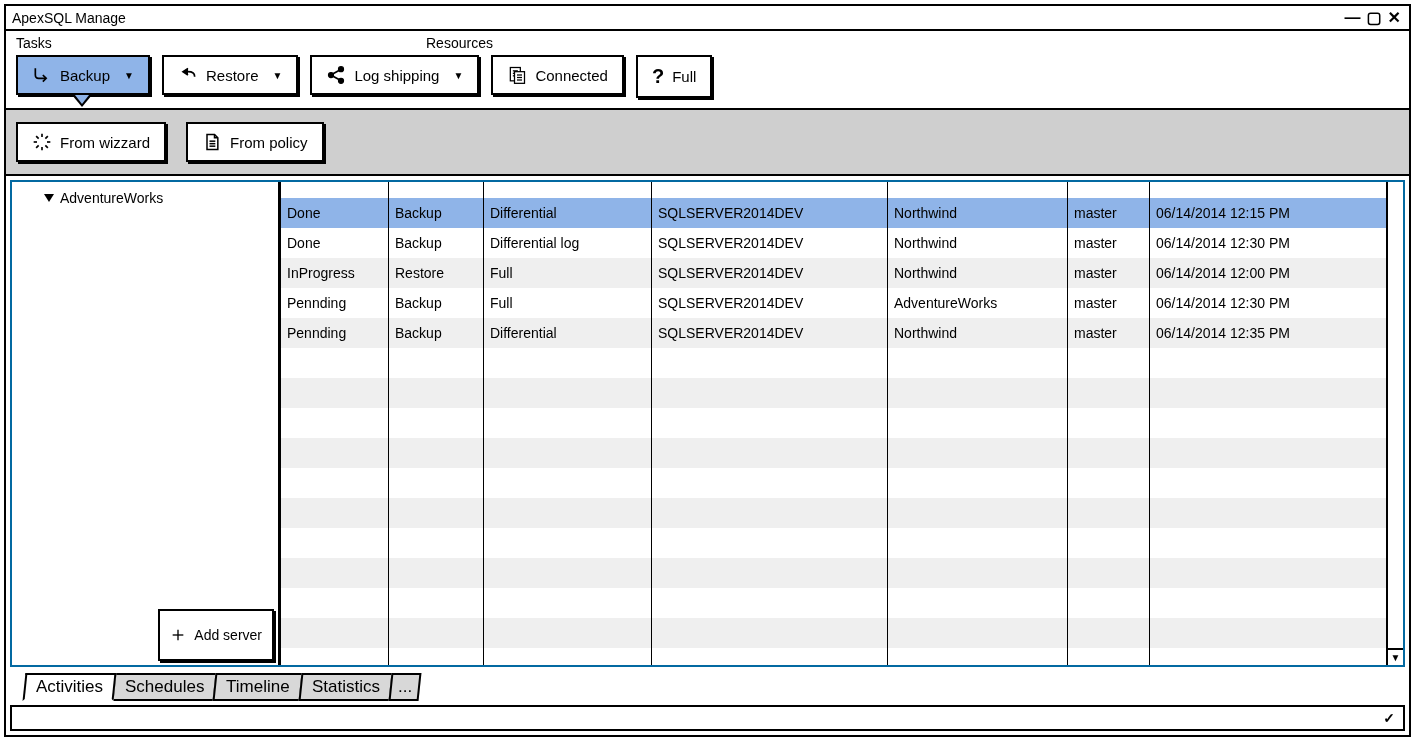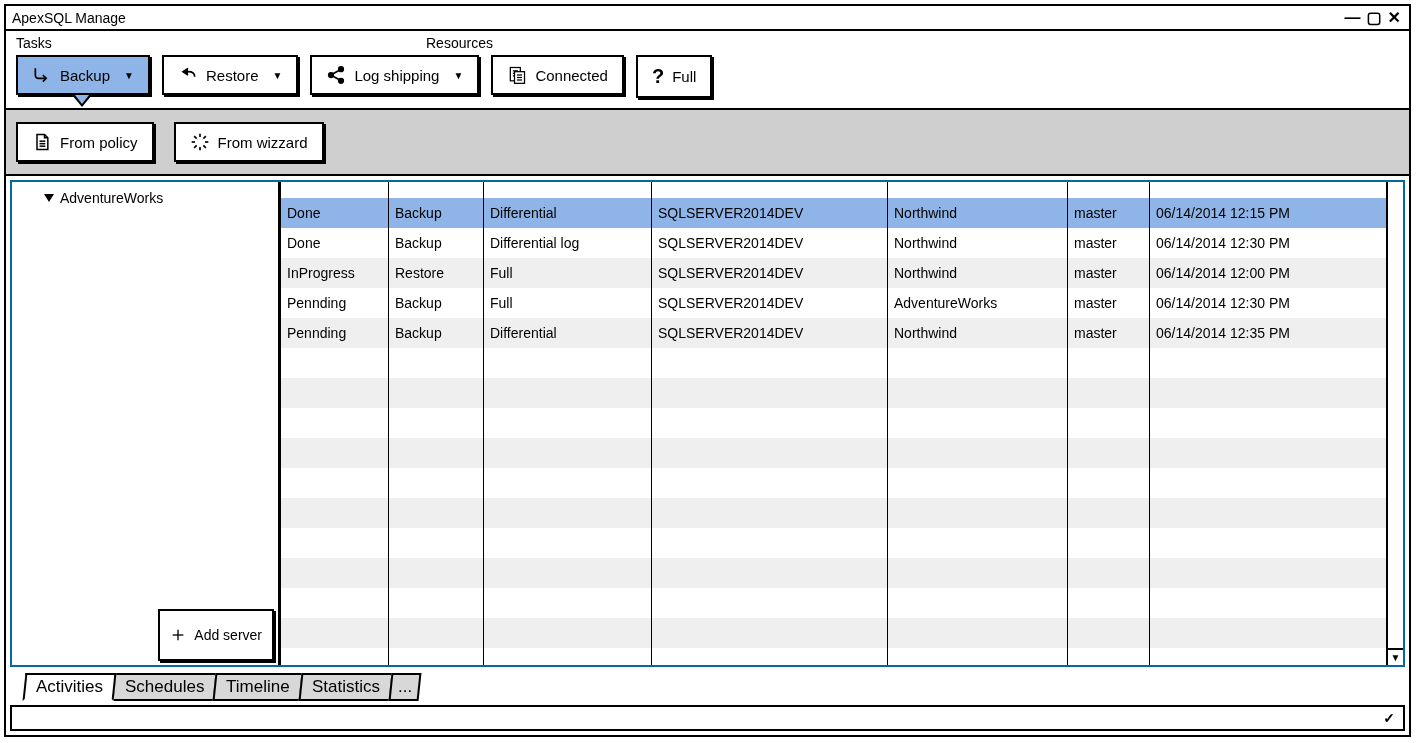--- a/index.html
+++ b/index.html
@@ -289,41 +289,41 @@
     </button>
 
     <button class="btn">
       <span style="font-size:20px;font-weight:bold;">?</span>
       <span>Full</span>
     </button>
   </div>
 
   <div class="sub-ribbon">
     <button class="btn">
-      <svg class="icon" viewBox="0 0 24 24" fill="none" stroke="#000" stroke-width="1.8">
-        <path d="M6 3 h9 l4 4 v14 h-13 z"></path>
-          <path d="M15 3 v4 h4"></path>
-        <line x1="9" y1="11" x2="16" y2="11"></line>
-          <line x1="9" y1="14" x2="16" y2="14"></line>
-          <line x1="9" y1="17" x2="16" y2="17"></line>
-      </svg>
-      <span>From policy</span>
-    </button>
-    <button class="btn">
       <svg class="icon" viewBox="0 0 24 24" fill="none" stroke="#000" stroke-width="2">
         <line x1="12" y1="2" x2="12" y2="6"></line>
           <line x1="12" y1="18" x2="12" y2="22"></line>
         <line x1="2" y1="12" x2="6" y2="12"></line>
           <line x1="18" y1="12" x2="22" y2="12"></line>
         <line x1="5" y1="5" x2="8" y2="8"></line>
           <line x1="16" y1="16" x2="19" y2="19"></line>
         <line x1="5" y1="19" x2="8" y2="16"></line>
           <line x1="16" y1="8" x2="19" y2="5"></line>
       </svg>
       <span>From wizzard</span>
+    </button>
+    <button class="btn">
+      <svg class="icon" viewBox="0 0 24 24" fill="none" stroke="#000" stroke-width="1.8">
+        <path d="M6 3 h9 l4 4 v14 h-13 z"></path>
+          <path d="M15 3 v4 h4"></path>
+        <line x1="9" y1="11" x2="16" y2="11"></line>
+          <line x1="9" y1="14" x2="16" y2="14"></line>
+          <line x1="9" y1="17" x2="16" y2="17"></line>
+      </svg>
+      <span>From policy</span>
     </button>
   </div>
 
   <div class="middle">
     <div class="tree-panel">
       <div class="tree-body">
         <div class="tree-item">
           <span class="tri"></span>
           <span>AdventureWorks</span>
         </div>

